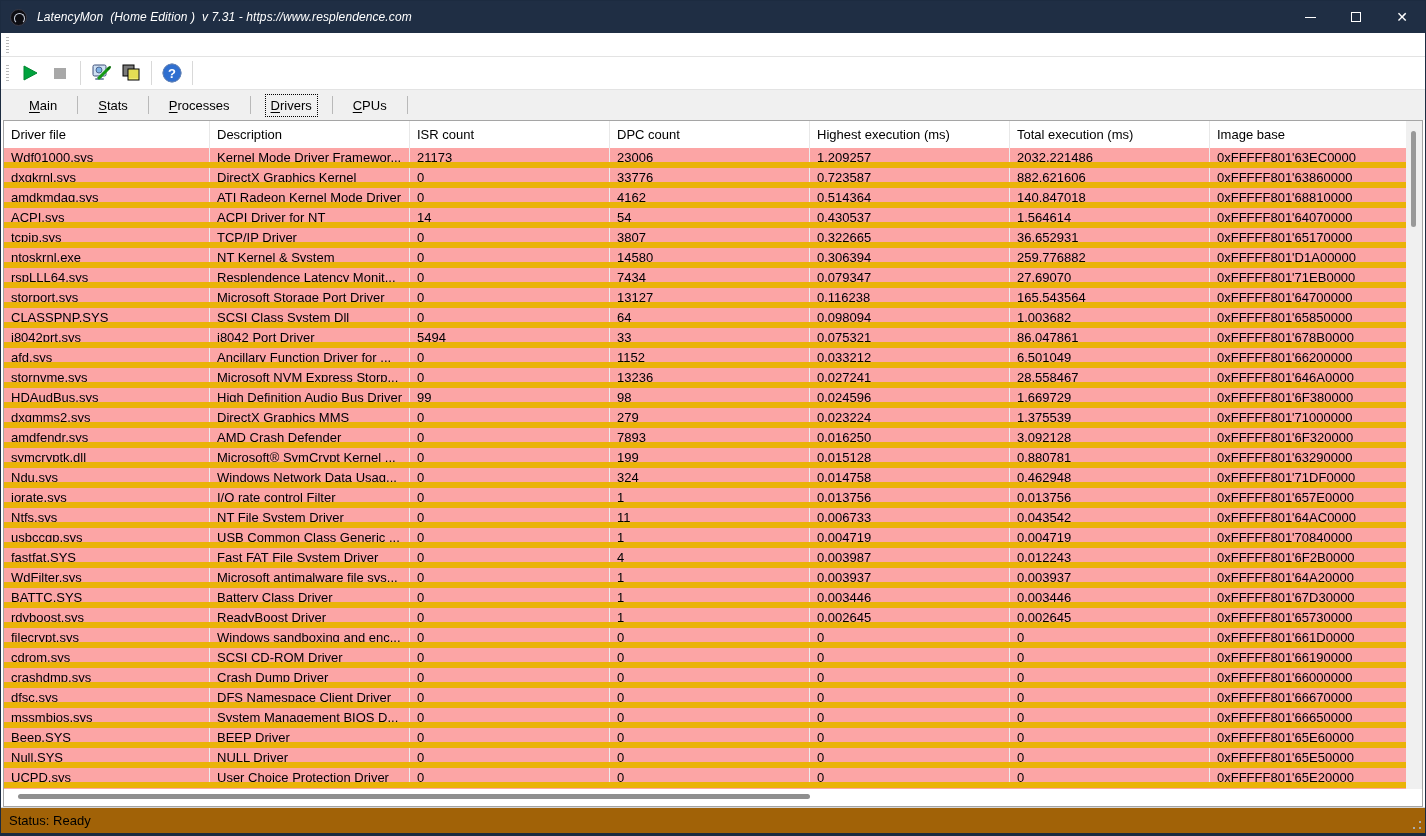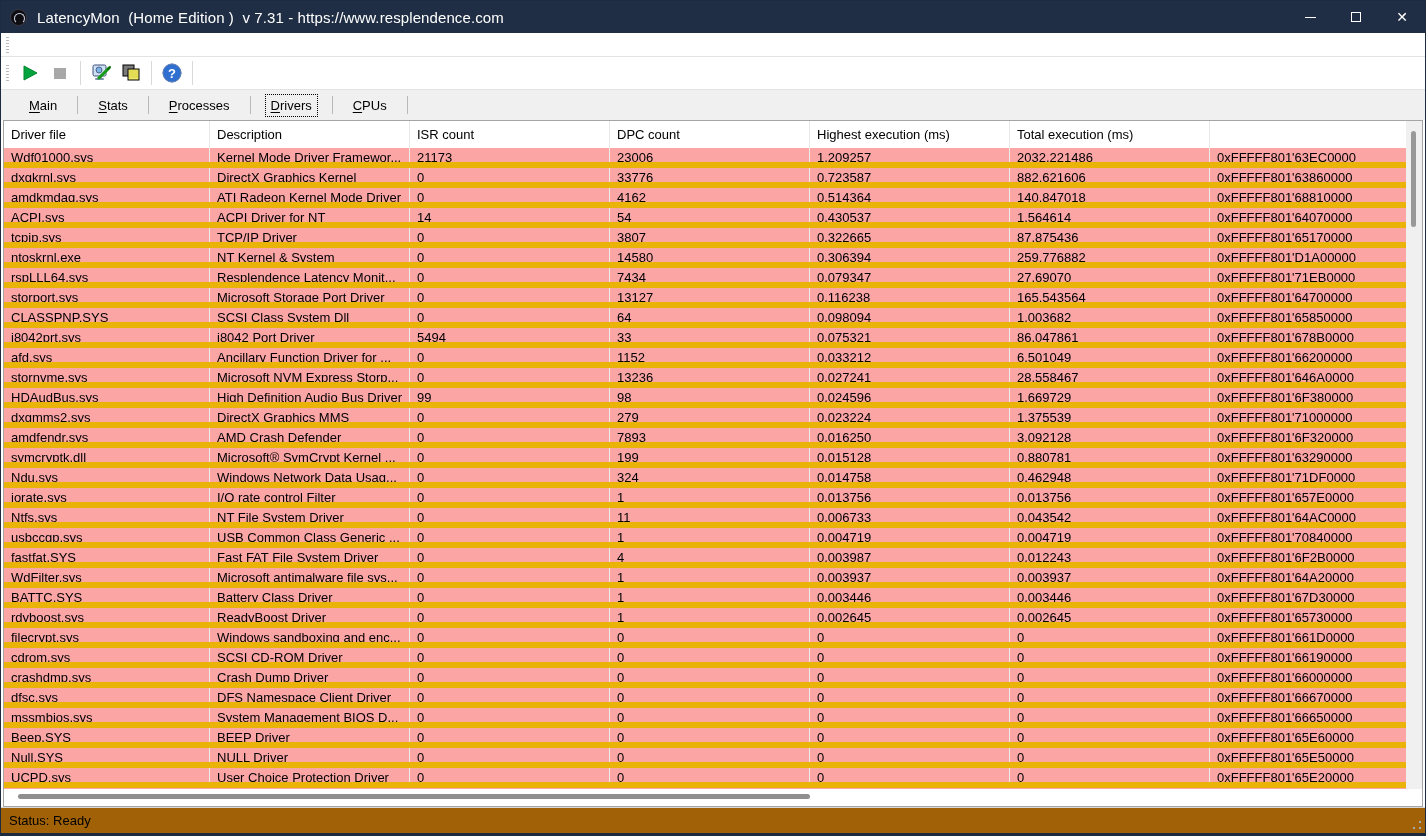--- a/index.html
+++ b/index.html
@@ -7,21 +7,21 @@
     font-family:"Liberation Sans","DejaVu Sans",sans-serif; font-size:13px; color:#000; }
   .window { display:flex; flex-direction:column; width:1426px; height:836px;
     border:1px solid #1c2b40; border-bottom:3px solid #1c2b40; background:#fff; }
 
   
   .titlebar { height:32px; flex:0 0 32px; background:#1f2e44; display:flex; align-items:center; color:#fff; }
   .app-icon { width:17px; height:17px; margin:0 10px 0 9px; border-radius:50%;
     background:#0d0d12; border:1px solid #3a3a46; position:relative; flex:0 0 17px; }
   .app-icon::before { content:""; position:absolute; left:3px; top:3px; width:9px; height:9px;
     border:1.5px solid #cfd6e4; border-radius:50%; border-bottom-color:transparent; }
-  .title-text { white-space:pre; font-size:15px; letter-spacing:.1px; }
+  .title-text { white-space:pre; font-size:12px; letter-spacing:.1px;font-style:italic; }
   .win-controls { margin-left:auto; display:flex; height:100%; }
   .win-btn { width:46px; height:100%; display:flex; align-items:center; justify-content:center; cursor:default; }
   .glyph-min { width:11px; height:0; border-top:1px solid #fff; display:block; }
   .glyph-max { width:10px; height:10px; border:1px solid #fff; display:block; }
   .glyph-close { color:#fff; font-size:14px; line-height:1; }
 
   
   .menubar { height:24px; flex:0 0 24px; background:#fff; display:flex; align-items:center;
     border-bottom:1px solid #e3e3e3; }
   .grip { width:3px; height:16px; margin:0 6px 0 5px;
@@ -152,20 +152,21 @@
   </div>
 
   <div class="tablewrap">
     <div class="thead">
       <div class="hcell c0">Driver file</div>
       <div class="hcell c1">Description</div>
       <div class="hcell c2">ISR count</div>
       <div class="hcell c3">DPC count</div>
       <div class="hcell c4">Highest execution (ms)</div>
       <div class="hcell c5">Total execution (ms)</div>
+      <div class="hcell c6">Image base</div>
     </div>
     <div class="tbody">
         <div class="trow">
           <div class="tcell c0">Wdf01000.sys</div>
           <div class="tcell c1">Kernel Mode Driver Framewor...</div>
           <div class="tcell c2">21173</div>
           <div class="tcell c3">23006</div>
           <div class="tcell c4">1.209257</div>
           <div class="tcell c5">2032.221486</div>
           <div class="tcell c6">0xFFFFF801'63EC0000</div>
@@ -196,21 +197,21 @@
           <div class="tcell c4">0.430537</div>
           <div class="tcell c5">1.564614</div>
           <div class="tcell c6">0xFFFFF801'64070000</div>
         </div>
         <div class="trow">
           <div class="tcell c0">tcpip.sys</div>
           <div class="tcell c1">TCP/IP Driver</div>
           <div class="tcell c2">0</div>
           <div class="tcell c3">3807</div>
           <div class="tcell c4">0.322665</div>
-          <div class="tcell c5">87.875436</div>
+          <div class="tcell c5">36.652931</div>
           <div class="tcell c6">0xFFFFF801'65170000</div>
         </div>
         <div class="trow">
           <div class="tcell c0">ntoskrnl.exe</div>
           <div class="tcell c1">NT Kernel &amp; System</div>
           <div class="tcell c2">0</div>
           <div class="tcell c3">14580</div>
           <div class="tcell c4">0.306394</div>
           <div class="tcell c5">259.776882</div>
           <div class="tcell c6">0xFFFFF801'D1A00000</div>

